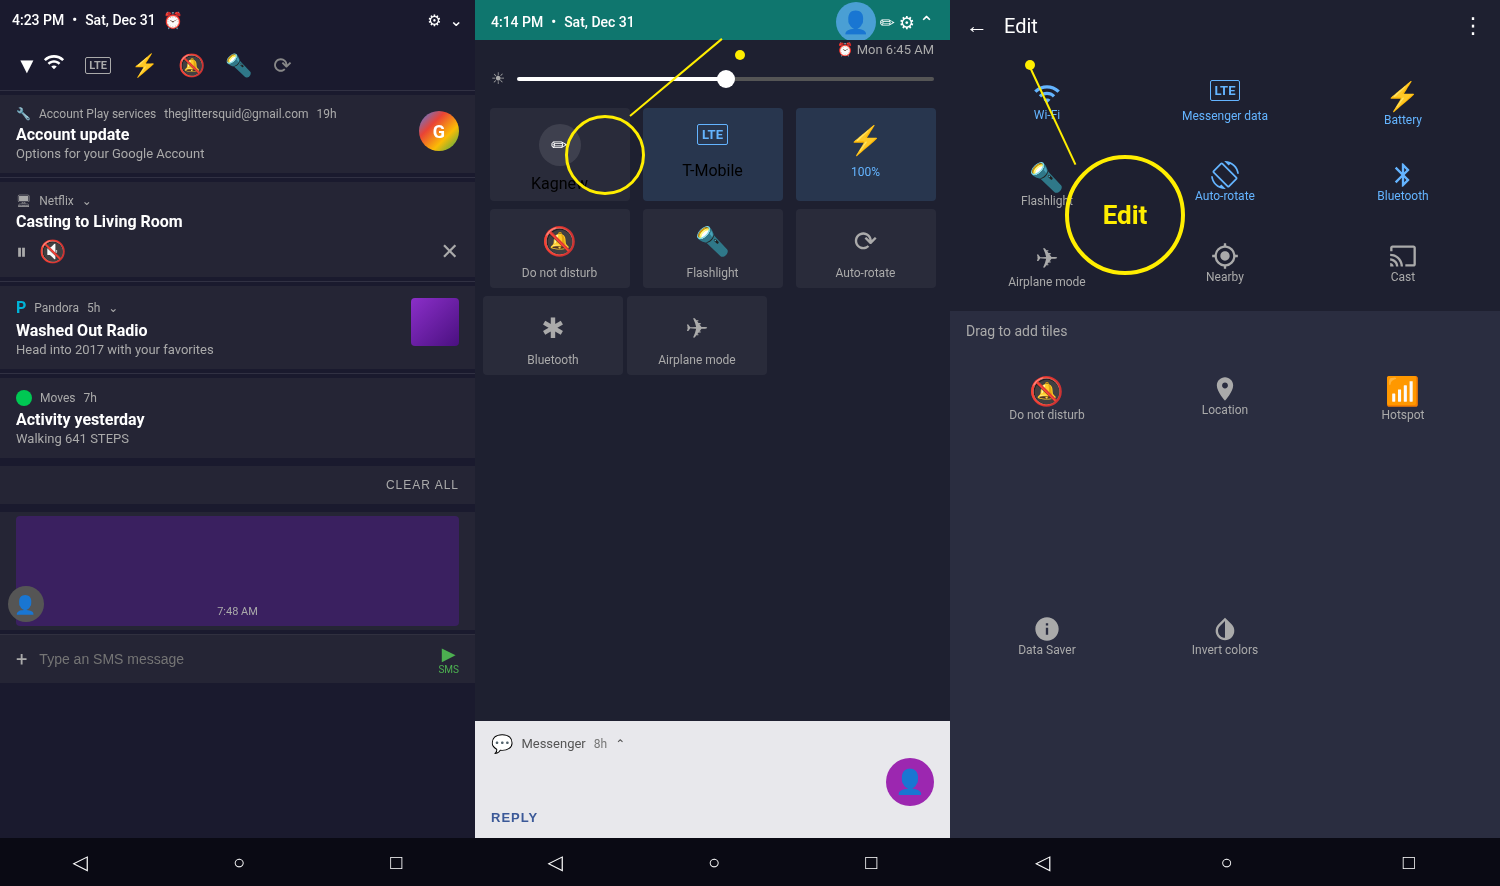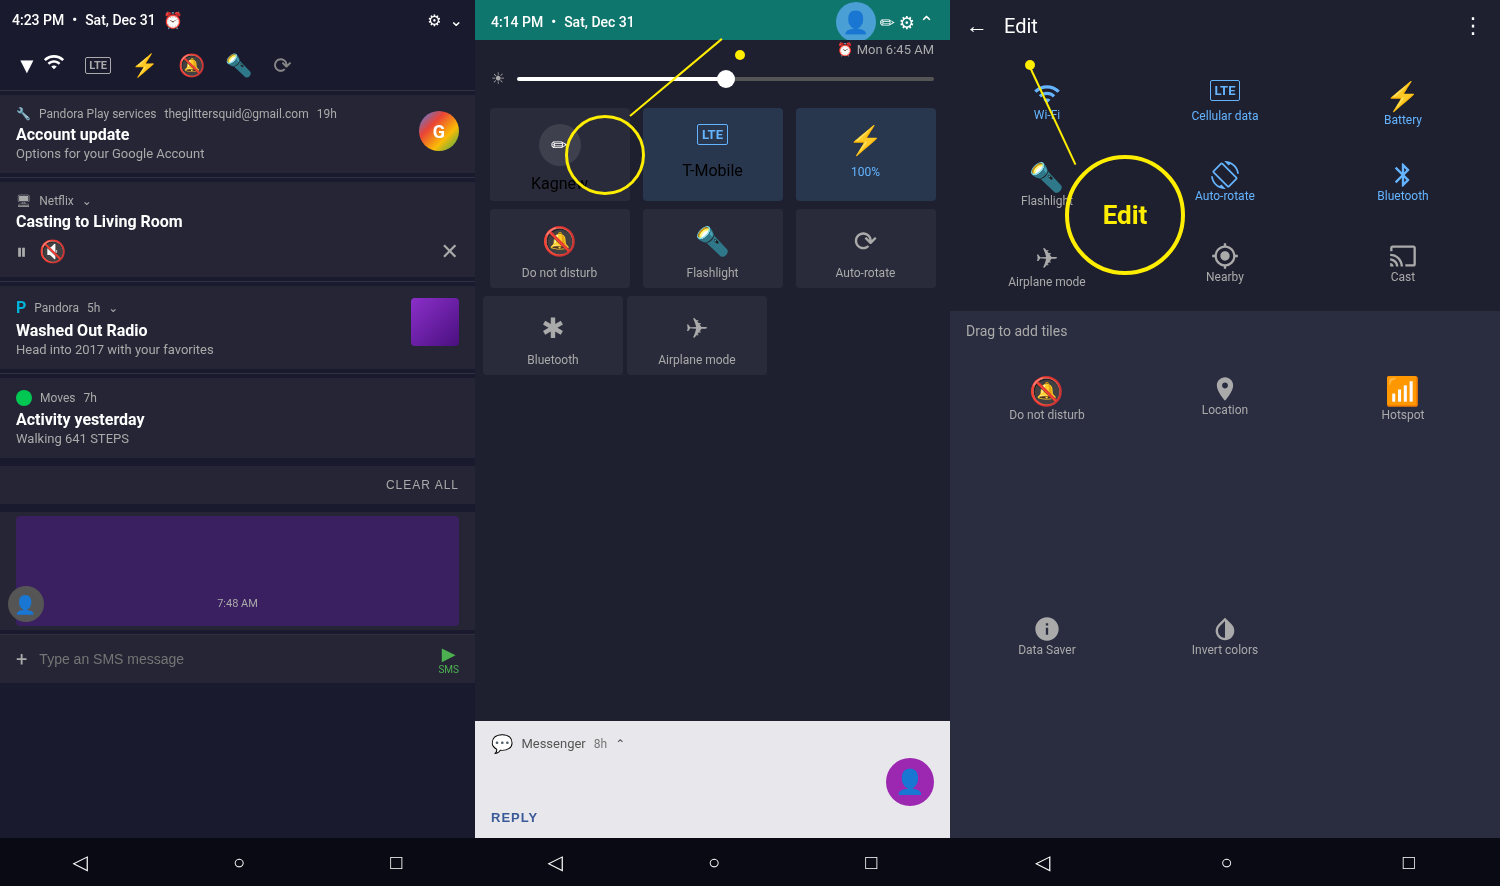--- a/index.html
+++ b/index.html
@@ -196,21 +196,21 @@
     .sms-preview {
       background: #3a2060;
       margin: 4px 16px;
       border-radius: 4px;
       height: 110px;
       position: relative;
       display: flex;
       flex-direction: column;
       align-items: center;
       justify-content: flex-end;
-      padding-bottom: 16px;
+      padding-bottom: 8px;
     }
 
     .sms-time {
       color: #aaa;
       font-size: 11px;
     }
 
     .sms-bar {
       background: #252535;
       padding: 8px 16px;
@@ -512,21 +512,21 @@
     <span class="toggle-icon disabled">🔦</span>
     <span class="toggle-icon disabled">⟳</span>
   </div>
 
   <div class="divider"></div>
 
   <div class="notification-card notif-google">
     <div class="notif-content">
       <div class="notif-header">
         <span>🔧</span>
-        <span>Pandora Play services</span>
+        <span>Account Play services</span>
         <span>theglittersquid@gmail.com</span>
         <span>19h</span>
       </div>
       <div class="notif-title">Account update</div>
       <div class="notif-subtitle">Options for your Google Account</div>
     </div>
     <div class="google-icon">G</div>
   </div>
 
   <div class="divider"></div>
@@ -711,21 +711,21 @@
 
     <div class="edit-tile">
       <svg width="28" height="28" viewBox="0 0 24 24" fill="#64b4ff">
           <path d="M1 9l2 2c5-5 13-5 18 0l2-2C16.93 2.93 7.08 2.93 1 9zm8 8l3 3 3-3c-1.65-1.66-4.34-1.66-6 0zm-4-4l2 2c2.76-2.76 7.24-2.76 10 0l2-2C15.14 9.14 8.87 9.14 5 13z"></path>
         </svg>
       <div class="edit-tile-label" style="color:#64b4ff;">Wi-Fi</div>
     </div>
 
     <div class="edit-tile">
       <span style="font-size:13px;font-weight:bold;border:1px solid #64b4ff;padding:2px 4px;border-radius:2px;color:#64b4ff;">LTE</span>
-      <div class="edit-tile-label" style="color:#64b4ff;margin-top:8px;">Cellular data</div>
+      <div class="edit-tile-label" style="color:#64b4ff;margin-top:8px;">Messenger data</div>
     </div>
 
     <div class="edit-tile">
       <span style="font-size:28px;color:#64b4ff;">⚡</span>
       <div class="edit-tile-label" style="color:#64b4ff;">Battery</div>
     </div>
 
     <div class="edit-tile">
       <span style="font-size:28px;color:#aaa;">🔦</span>
       <div class="edit-tile-label">Flashlight</div>

